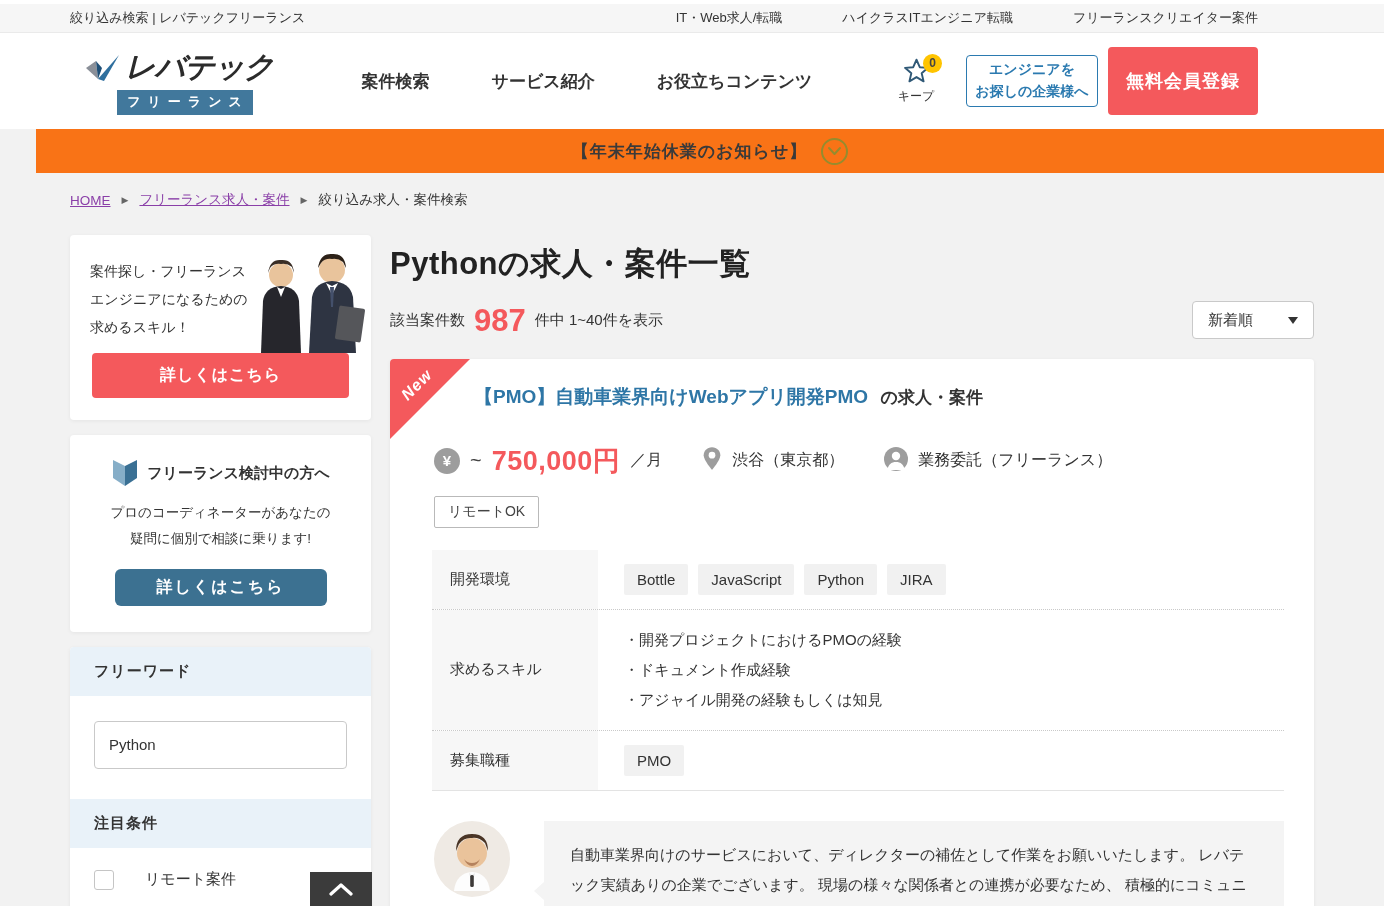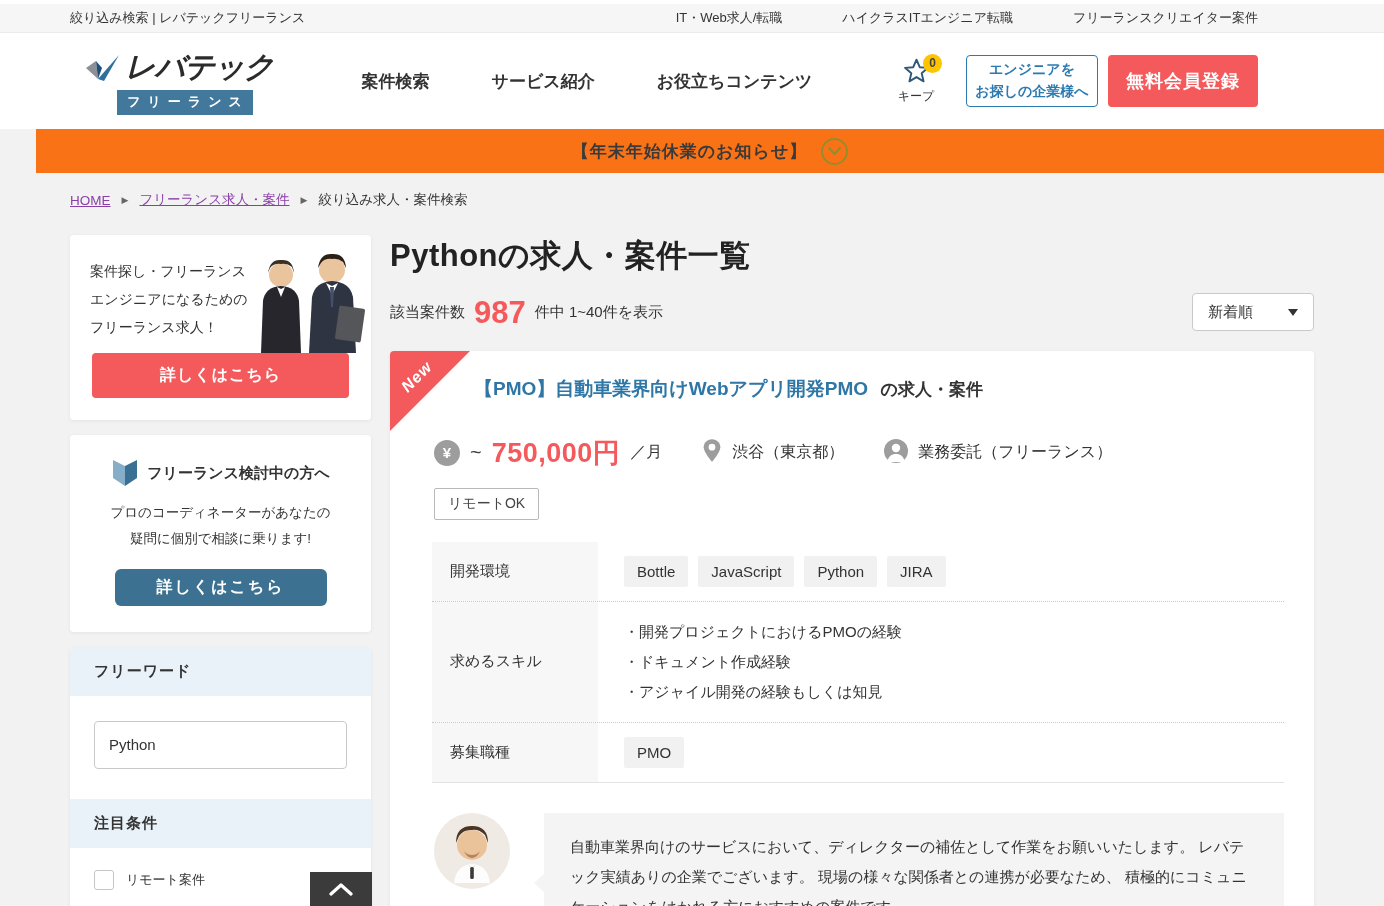--- a/index.html
+++ b/index.html
@@ -44,21 +44,21 @@
   }
   .keep-label { font-size:12px; color:#333; margin-top:0px; }
 
   .employer-btn {
     margin-left:24px; width:132px; height:52px; border:1px solid #2b7ab0; border-radius:4px;
     background:#fff; color:#2b7ab0; font-size:14px; font-weight:bold;
     display:flex; flex-direction:column; align-items:center; justify-content:center;
     line-height:1.55; cursor:pointer; text-align:center;
   }
   .register-btn {
-    margin-left:10px; width:150px; height:52px; background:#f4595c; border:none; border-radius:4px;
+    margin-left:10px; width:150px; height:68px; background:#f4595c; border:none; border-radius:4px;
     color:#fff; font-size:18px; font-weight:bold; display:flex; align-items:center; justify-content:center;
     cursor:pointer; letter-spacing:1px;
   }
 
   
   .banner {
     height:44px; background:#f97316; display:flex; align-items:center; justify-content:center; gap:14px;margin-left:36px;
   }
   .banner-text { font-size:17px; font-weight:bold; color:#3a3a3a; letter-spacing:1px; }
   .banner-circle {
@@ -102,31 +102,31 @@
 
   
   .filter { margin-top:15px; overflow:hidden; }
   .f-head { background:#e9f2f9; padding:15px 24px; font-size:15px; font-weight:bold; color:#333; letter-spacing:1px; }
   .f-body { padding:25px 24px 30px; }
   .keyword-input {
     width:100%; height:48px; border:1px solid #c9c9c9; border-radius:4px; font-size:15px;
     padding:0 14px; color:#333; font-family:inherit;
   }
   .f-checks { padding:22px 24px 8px; }
-  .check-row { display:flex; align-items:center; gap:12px; margin-bottom:15px; font-size:13px; cursor:pointer;font-family:Liberation Serif, serif; }
+  .check-row { display:flex; align-items:center; gap:31px; margin-bottom:15px; font-size:15px; cursor:pointer;font-family:Liberation Serif, serif; }
   .checkbox { width:20px; height:20px; border:1px solid #c5c5c5; border-radius:3px; background:#fff; flex:none; }
 
   
   .back-top {
     position:fixed; left:310px; bottom:0; width:62px; height:34px; background:#3b3b3b;
     display:flex; align-items:center; justify-content:center; cursor:pointer; z-index:20;
   }
 
   
-  .page-title { font-size:31px; font-weight:bold; color:#222; letter-spacing:0.5px; margin-top:0; }
+  .page-title { font-size:31px; font-weight:bold; color:#222; letter-spacing:0.5px; margin-top:8px; }
   .count-row { display:flex; justify-content:space-between; margin-top:16px; }
   .count-left { display:flex; align-items:center; gap:7px; font-size:15px; color:#333; }
   .count-num { font-size:31px; font-weight:bold; color:#f4595c; line-height:1; margin:0 2px; }
   .sort-box {
     width:122px; height:38px; background:#fff; border:1px solid #c9c9c9; border-radius:4px;
     display:flex; align-items:center; justify-content:space-between; padding:0 15px; font-size:15px; cursor:pointer;
   }
   .sort-arrow { width:0; height:0; border-left:5px solid transparent; border-right:5px solid transparent; border-top:7px solid #333; }
 
   
@@ -262,21 +262,21 @@
           <path d="M81 19 Q83 4 95 5 Q108 4 109 19 L106 13 Q101 9 95 10 Q88 9 84 14 Z" fill="#2c2118"></path>
           <path d="M72 104 L75 48 Q78 33 95 32 Q113 33 116 48 L119 104 Z" fill="#2e3442"></path>
           <polygon points="89,34 95,46 101,34 95,37" fill="#fff"></polygon>
           <polygon points="93,38 97,38 96,58 94,58" fill="#44506b"></polygon>
           <rect x="100" y="58" width="26" height="34" rx="2" fill="#55565a" transform="rotate(8 113 75)"></rect>
         </svg>
       </div>
       <div class="consult-lines">
         <div>案件探し・フリーランス</div>
         <div>エンジニアになるための</div>
-        <div>フリーランス求人！</div>
+        <div>求めるスキル！</div>
       </div>
       <button class="support-btn">詳しくはこちら</button>
     </div>
 
     <div class="card beginner-box">
       <div class="beginner-title">
         <span>
           <svg width="28" height="30" viewBox="0 0 28 30">
             <polygon points="2,3 14,9 14,29 2,21" fill="#86aec8"></polygon>
             <polygon points="26,3 14,9 14,29 26,21" fill="#3a7094"></polygon>

